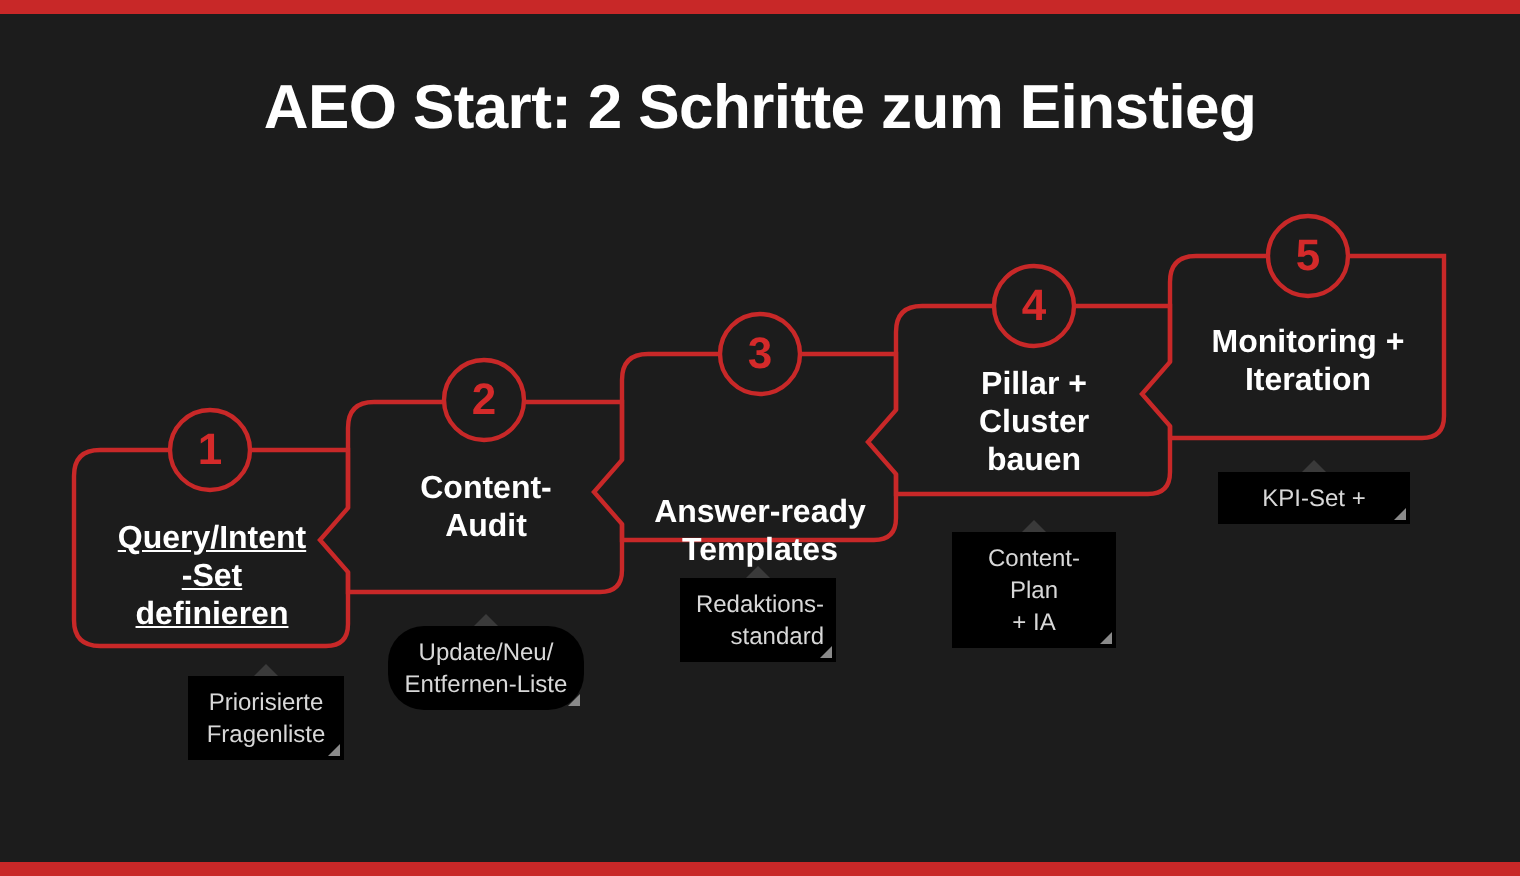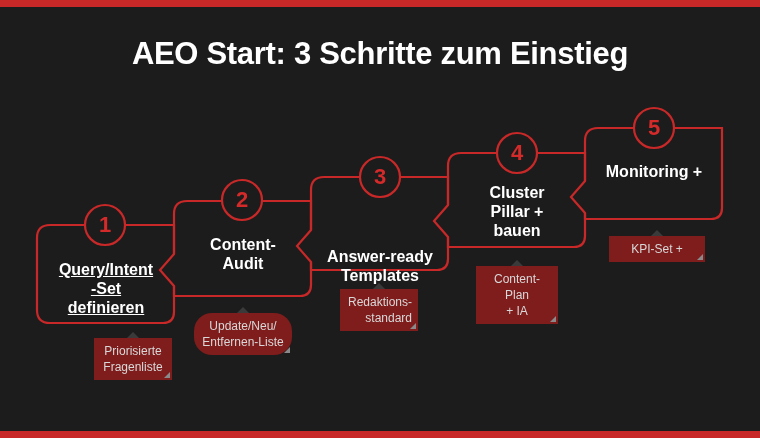--- a/index.html
+++ b/index.html
@@ -4,31 +4,31 @@
 <style>
   html,body{margin:0;padding:0;}
   body{width:760px;height:438px;background:#1c1c1c;position:relative;overflow:hidden;font-family:"Liberation Sans",sans-serif;}
   .bar{position:absolute;left:0;width:760px;background:#c82828;}
   .bar.top{top:0;height:7px;}
   .bar.bot{bottom:0;height:7px;}
   .title{position:absolute;top:36px;left:0;width:760px;text-align:center;color:#fff;font-weight:bold;font-size:31px;letter-spacing:-0.3px;}
   svg.diag{position:absolute;left:0;top:0;}
   .step-label{position:absolute;color:#fff;font-weight:bold;font-size:16px;line-height:19px;text-align:center;}
   .num{position:absolute;width:40px;height:40px;text-align:center;line-height:40px;color:#d42a2a;font-weight:bold;font-size:22px;}
-  .note{position:absolute;background:#7f1d1d;color:#d8d8d8;font-size:12px;line-height:16px;text-align:center;padding:5px 6px;box-sizing:border-box;}
+  .note{position:absolute;background:#000000;color:#d8d8d8;font-size:12px;line-height:16px;text-align:center;padding:5px 6px;box-sizing:border-box;}
   .note:before{content:"";position:absolute;top:-6px;left:50%;margin-left:-6px;border-left:6px solid transparent;border-right:6px solid transparent;border-bottom:6px solid #3a3a3a;}
   .note:after{content:"";position:absolute;right:2px;bottom:2px;border-left:6px solid transparent;border-bottom:6px solid #8a8a8a;}
 </style>
 </head>
 <body>
 
 <div class="bar top"></div>
 <div class="bar bot"></div>
 
-<div class="title">AEO Start: 3 Schritte zum Einstieg</div>
+<div class="title">AEO Start: 2 Schritte zum Einstieg</div>
 
 <svg class="diag" width="760" height="438">
   <g fill="none" stroke="#c82828" stroke-width="2.2">
 
     <path d="M85 225 H50 Q37 225 37 238 V310 Q37 323 50 323 H163 Q174 323 174 312 V286 L160 270 L174 254 V225 H125"></path>
     <circle cx="105" cy="225" r="20"></circle>
 
     <path d="M222 201 H187 Q174 201 174 214 V254 M174 286 V296 H300 Q311 296 311 285 V262 L297 246 L311 230 V201 H262"></path>
     <circle cx="242" cy="200" r="20"></circle>
 
@@ -56,26 +56,27 @@
 </div>
 <div class="step-label" style="left:177px;top:235px;width:132px;">
   <div>Content-</div>
   <div>Audit</div>
 </div>
 <div class="step-label" style="left:314px;top:213px;width:132px;margin-top:34px;">
   <div>Answer-ready</div>
   <div>Templates</div>
 </div>
 <div class="step-label" style="left:451px;top:183px;width:132px;">
+  <div>Pillar +</div>
   <div>Cluster</div>
-  <div>Pillar +</div>
   <div>bauen</div>
 </div>
 <div class="step-label" style="left:588px;top:162px;width:132px;text-align:center;">
   <div>Monitoring +</div>
+  <div>Iteration</div>
 </div>
 
 <div class="note" style="left:66px;top:338px;width:78px;margin-left:28px;">
   <div>Priorisierte</div>
   <div>Fragenliste</div>
 </div>
 <div class="note" style="left:194px;top:313px;width:98px;border-radius:18px;">
   <div>Update/Neu/</div>
   <div>Entfernen-Liste</div>
 </div>

